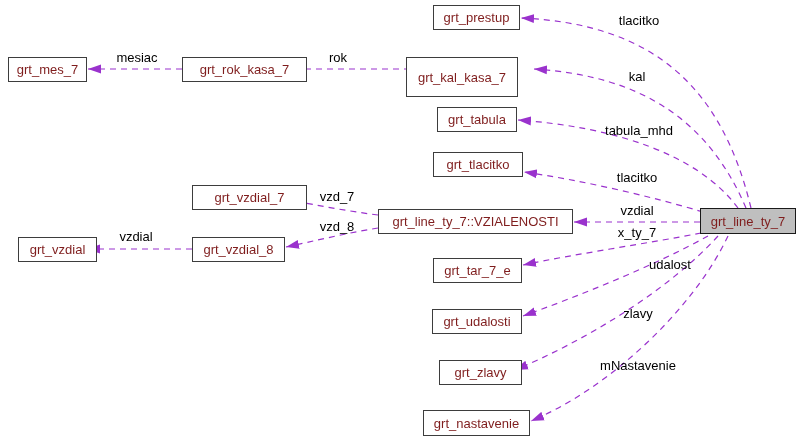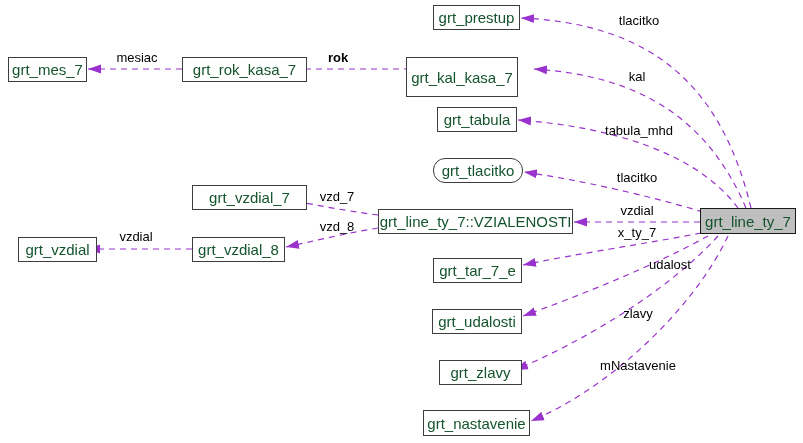--- a/index.html
+++ b/index.html
@@ -23,22 +23,22 @@
     stroke-dasharray: 6,5;
   }
   .node {
     position: absolute;
     box-sizing: border-box;
     display: flex;
     align-items: center;
     justify-content: center;
     border: 1.5px solid #3d3d3d;
     background: #ffffff;
-    color: #14532d;
-    font-size: 15px;
+    color: #7f1d1d;
+    font-size: 13px;
     white-space: nowrap;
     cursor: pointer;
   }
   .node.main {
     background: #bfbfbf;
     border-color: #1a1a1a;
     cursor: default;
   }
   .edge-label {
     position: absolute;
@@ -74,39 +74,39 @@
     <path class="edge" d="M 378 215 C 347 211 314 205 286 199" marker-end="url(#arrow)"></path>
     <path class="edge" d="M 378 228 C 347 233 314 241 286 247" marker-end="url(#arrow)"></path>
     <path class="edge" d="M 192 249 L 87 249" marker-end="url(#arrow)"></path>
   </svg>
 
   <div class="node" style="left:433px; top:5px;  width:87px;  height:25px;">grt_prestup</div>
   <div class="node" style="left:8px;   top:57px; width:79px;  height:25px;">grt_mes_7</div>
   <div class="node" style="left:182px; top:57px; width:125px; height:25px;">grt_rok_kasa_7</div>
   <div class="node" style="left:406px; top:57px; width:112px; height:40px;">grt_kal_kasa_7</div>
   <div class="node" style="left:437px; top:107px; width:80px; height:25px;">grt_tabula</div>
-  <div class="node" style="left:433px; top:158px; width:90px; height:25px;border-radius:12px;">grt_tlacitko</div>
+  <div class="node" style="left:433px; top:152px; width:90px; height:25px;">grt_tlacitko</div>
   <div class="node" style="left:192px; top:185px; width:115px; height:25px;">grt_vzdial_7</div>
   <div class="node" style="left:378px; top:209px; width:195px; height:25px;">grt_line_ty_7::VZIALENOSTI</div>
   <div class="node main" style="left:700px; top:208px; width:96px; height:26px;">grt_line_ty_7</div>
   <div class="node" style="left:192px; top:237px; width:93px; height:25px;">grt_vzdial_8</div>
   <div class="node" style="left:18px;   top:237px; width:79px; height:25px;">grt_vzdial</div>
   <div class="node" style="left:433px; top:258px; width:89px; height:25px;">grt_tar_7_e</div>
   <div class="node" style="left:432px; top:309px; width:90px; height:25px;">grt_udalosti</div>
   <div class="node" style="left:439px; top:360px; width:83px; height:25px;">grt_zlavy</div>
   <div class="node" style="left:423px; top:410px; width:107px; height:26px;">grt_nastavenie</div>
 
   <span class="edge-label" style="left:639px; top:14px;">tlacitko</span>
   <span class="edge-label" style="left:637px; top:70px;">kal</span>
   <span class="edge-label" style="left:639px; top:124px;">tabula_mhd</span>
   <span class="edge-label" style="left:637px; top:171px;">tlacitko</span>
   <span class="edge-label" style="left:637px; top:204px;">vzdial</span>
   <span class="edge-label" style="left:637px; top:226px;">x_ty_7</span>
   <span class="edge-label" style="left:637px; top:258px;margin-left:33px;">udalost</span>
   <span class="edge-label" style="left:638px; top:307px;">zlavy</span>
   <span class="edge-label" style="left:638px; top:359px;">mNastavenie</span>
-  <span class="edge-label" style="left:338px; top:51px;font-weight:bold;">rok</span>
+  <span class="edge-label" style="left:338px; top:51px;">rok</span>
   <span class="edge-label" style="left:137px; top:51px;">mesiac</span>
   <span class="edge-label" style="left:337px; top:190px;">vzd_7</span>
   <span class="edge-label" style="left:337px; top:220px;">vzd_8</span>
   <span class="edge-label" style="left:136px; top:230px;">vzdial</span>
 
 </div>
 
 </body></html>

